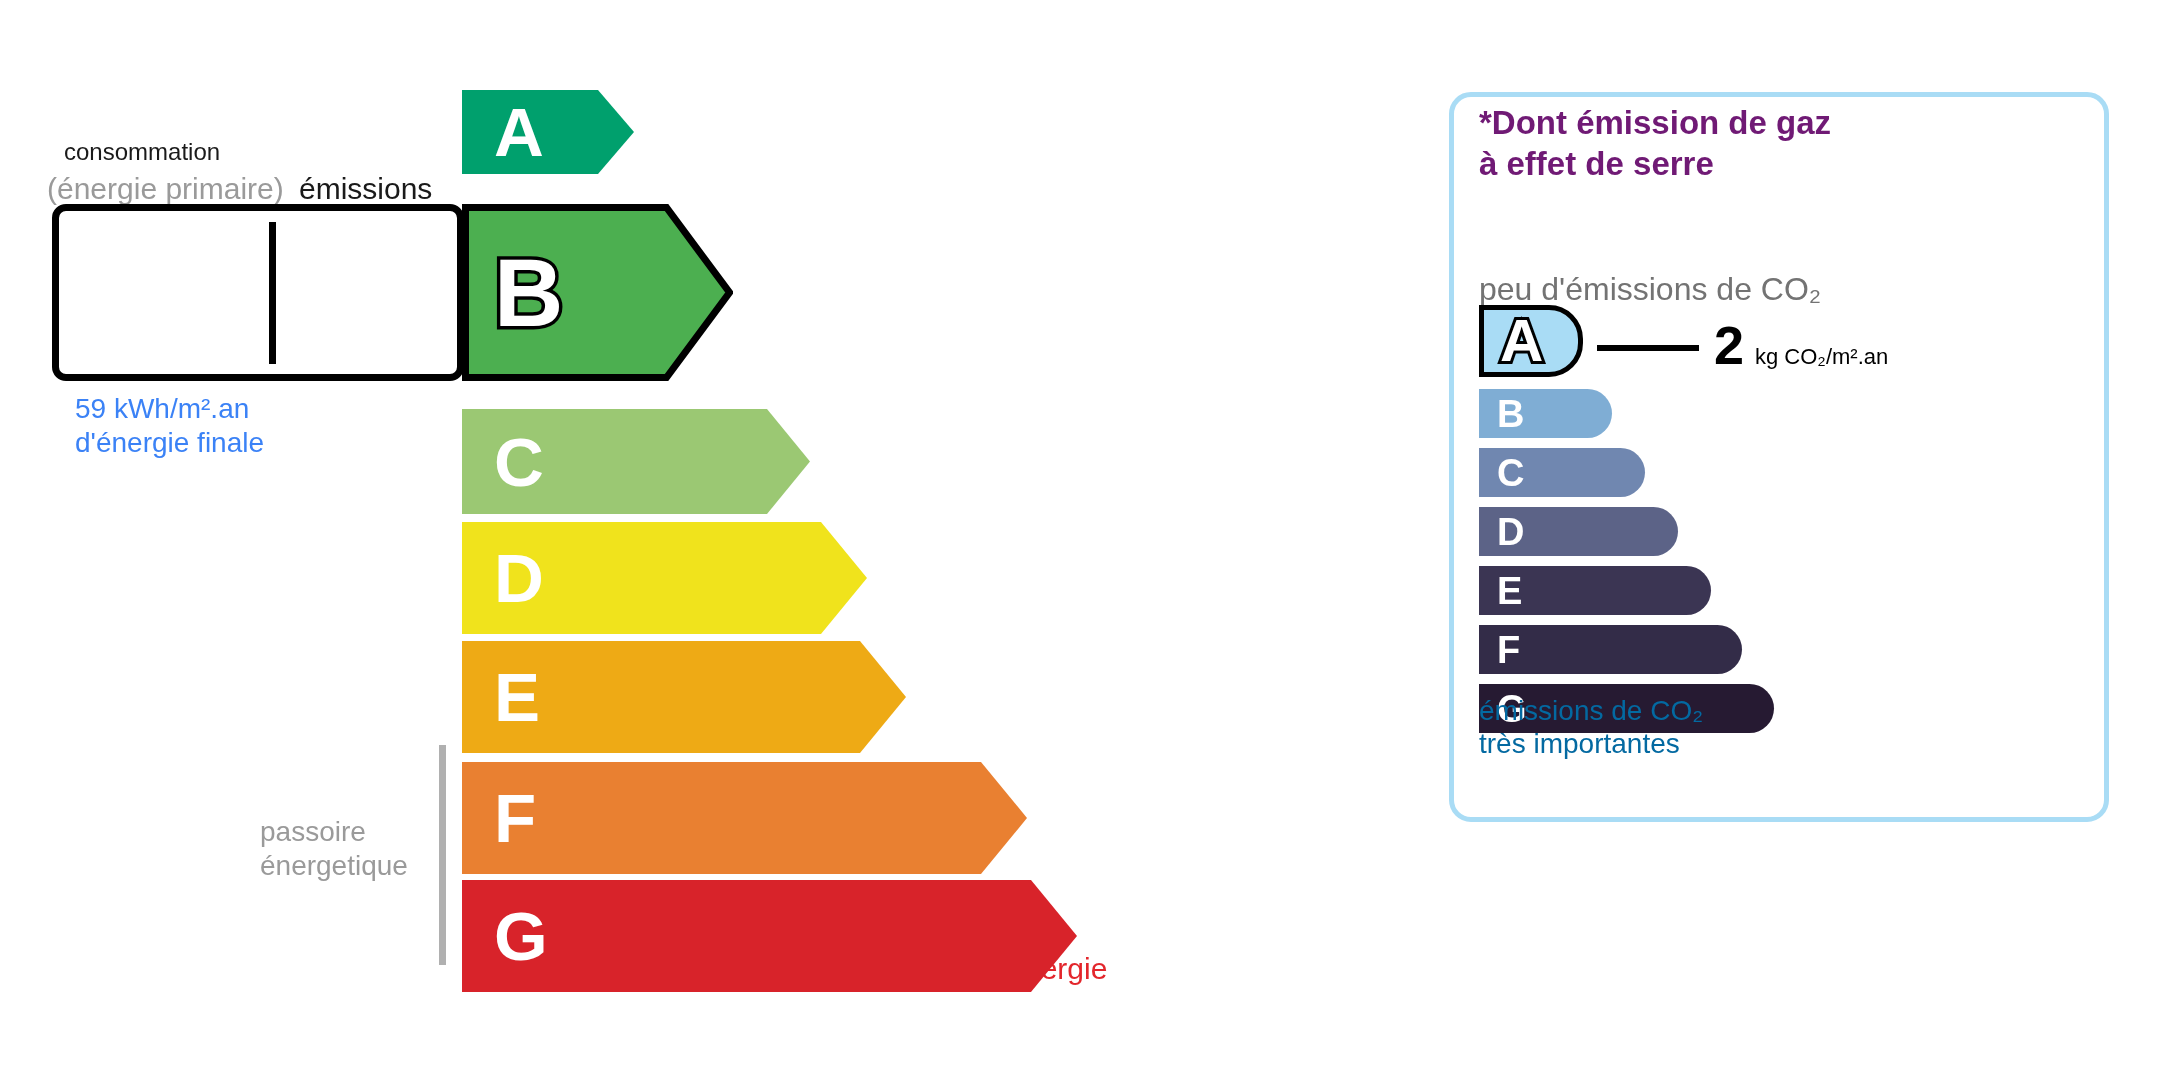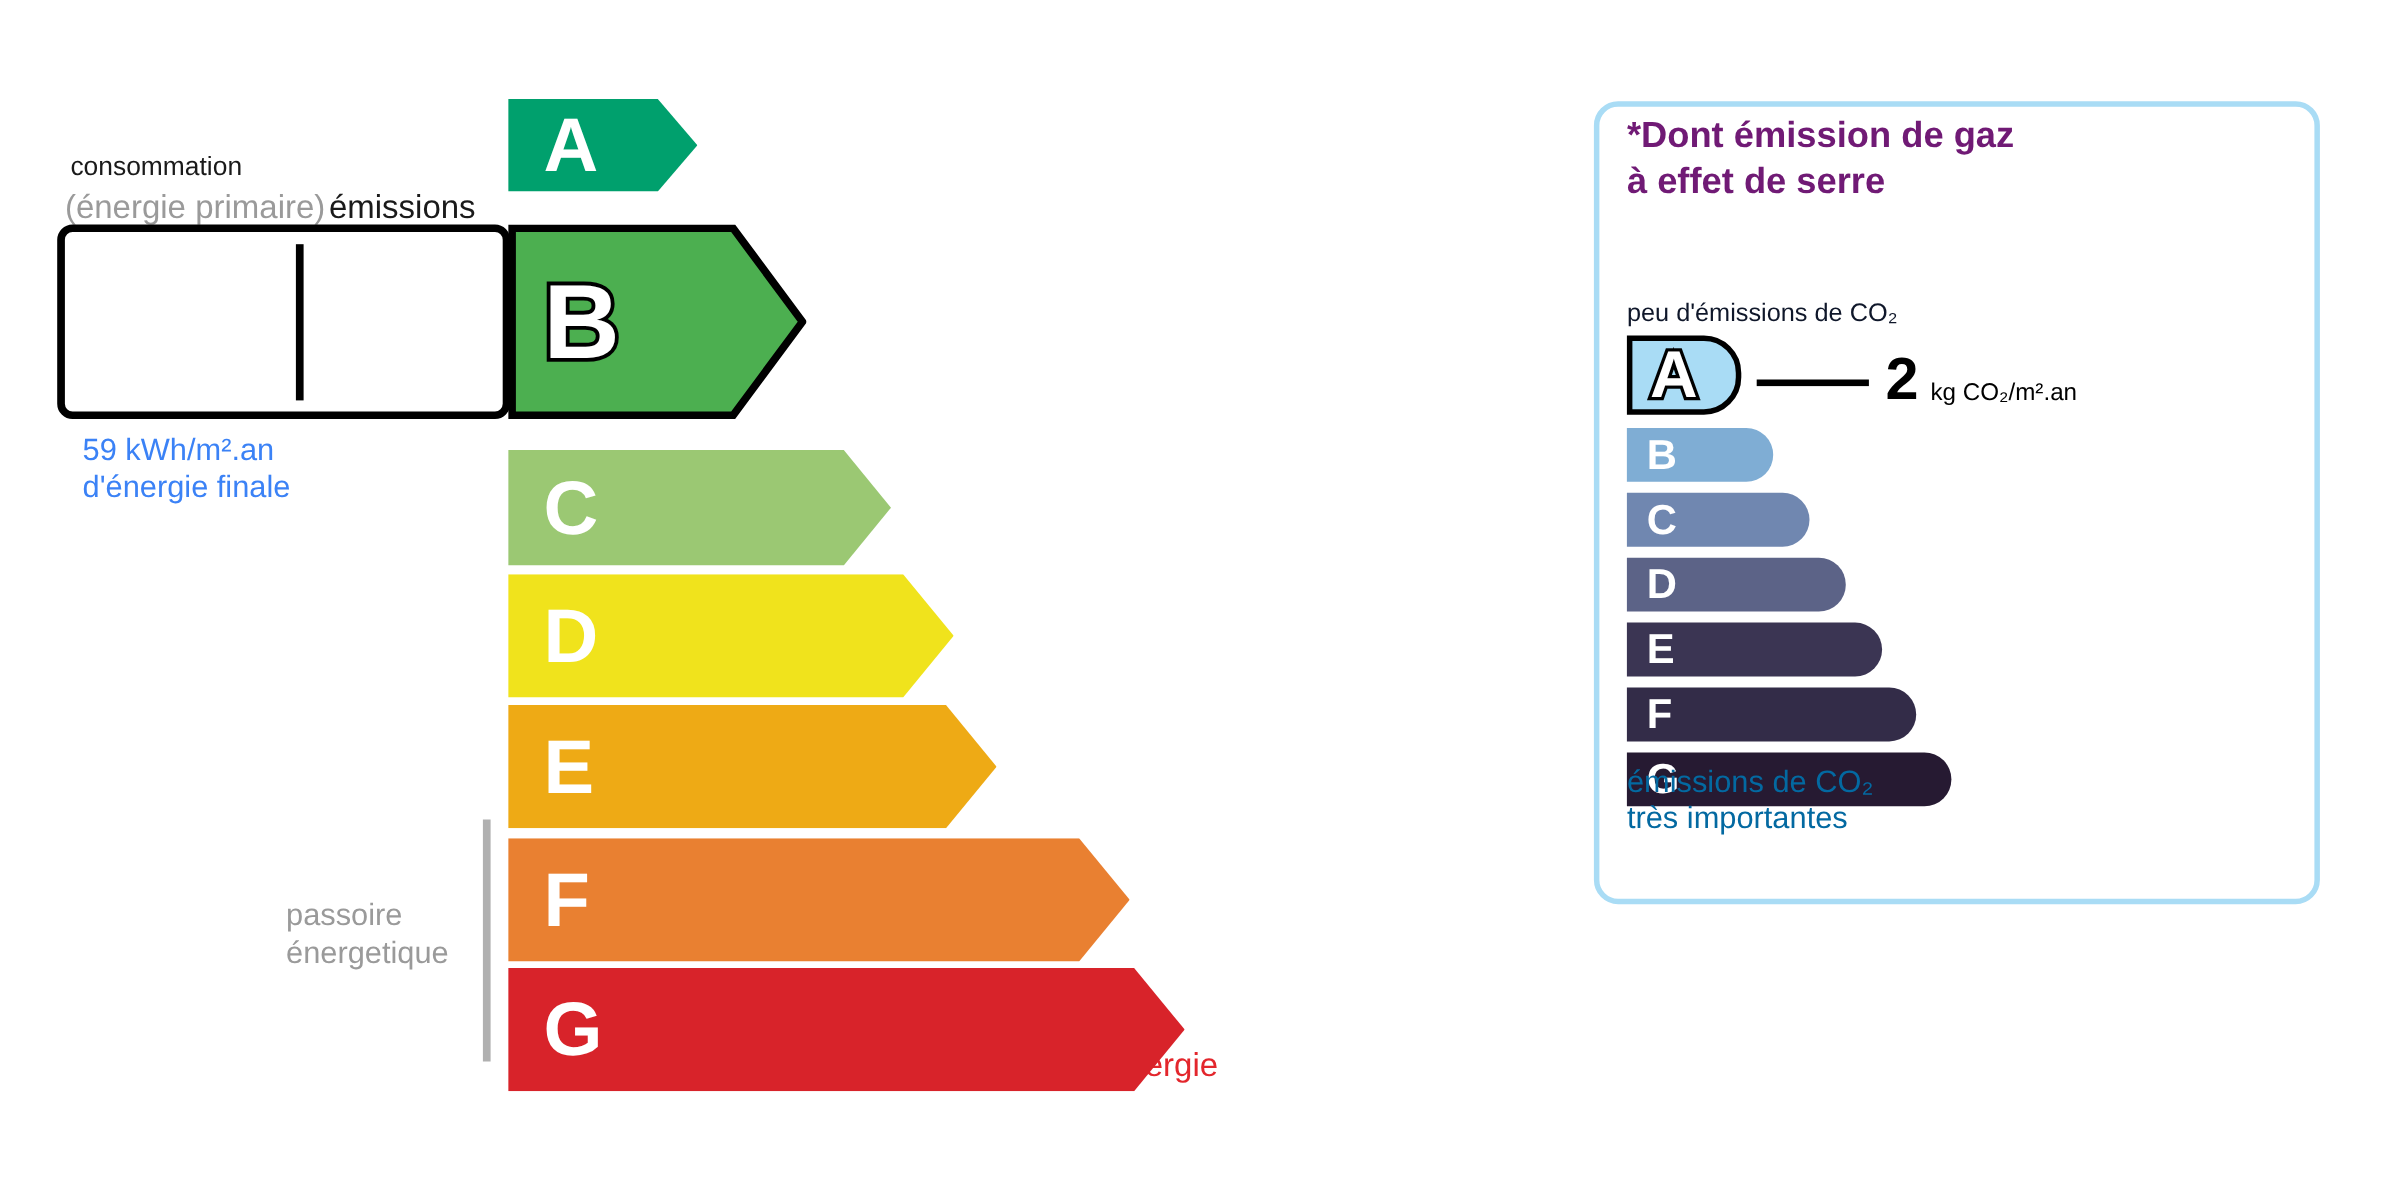--- a/index.html
+++ b/index.html
@@ -16,21 +16,21 @@
   }
 
   
   #dpe-root { position: absolute; left: 0; top: 0; width: 1380px; height: 1079px; }
 
   .hdr-consommation {
     position: absolute; left: 64px; top: 138px;
     font-size: 24px; color: #1a1a1a; white-space: nowrap;
   }
   .hdr-energie-primaire {
-    position: absolute; left: 59px; top: 172px;
+    position: absolute; left: 47px; top: 172px;
     font-size: 30px; color: #9a9a9a; white-space: nowrap;
   }
   .hdr-emissions {
     position: absolute; left: 299px; top: 172px;
     font-size: 30px; color: #1a1a1a; white-space: nowrap;
   }
 
   
   .value-box {
     position: absolute; left: 52px; top: 204px;
@@ -106,21 +106,21 @@
     border: 5px solid #a9dcf5; border-radius: 22px;
     background: #ffffff; box-sizing: border-box;
   }
   .ges-title {
     position: absolute; left: 1479px; top: 102px;
     font-size: 33px; font-weight: 700; color: #701a75;
     line-height: 41px;
   }
   .ges-sublabel {
     position: absolute; left: 1479px; top: 271px;
-    font-size: 23px; color: #0f172a; white-space: nowrap;
+    font-size: 32px; color: #737373; white-space: nowrap;
   }
   .ges-bottomlabel {
     position: absolute; left: 1479px; top: 694px;
     font-size: 28px; color: #0369a1; line-height: 33px;
   }
 
   .ges-row { position: absolute; left: 1479px; }
   .ges-bar {
     position: relative; height: 100%;
     border-radius: 0 26px 26px 0;

